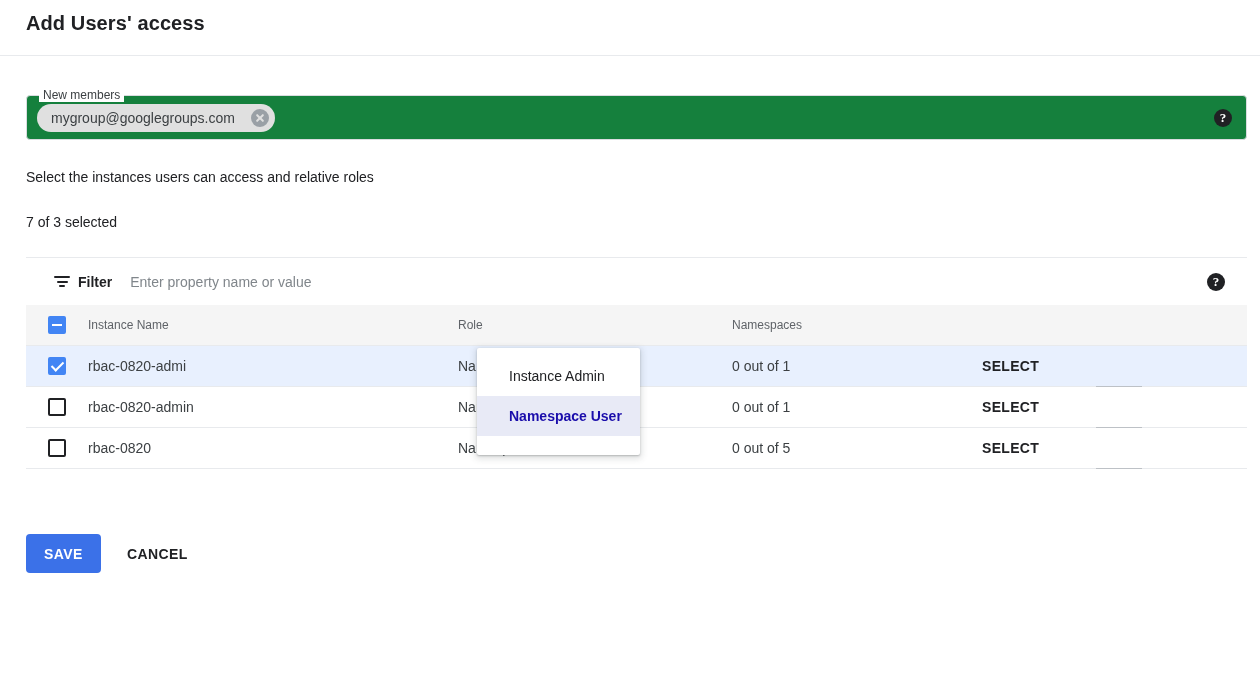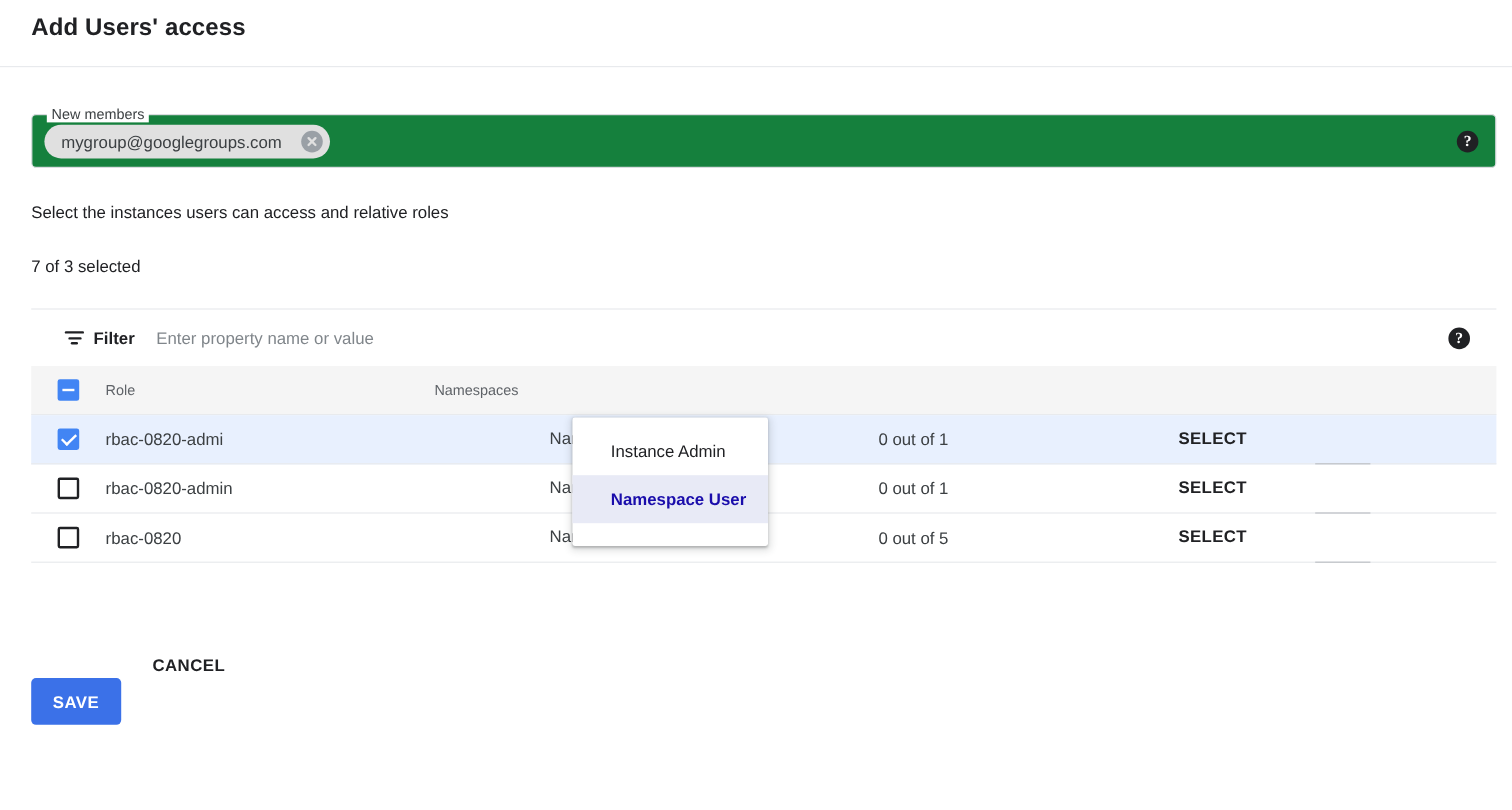--- a/index.html
+++ b/index.html
@@ -168,21 +168,21 @@
   }
   .dropdown-item {
     height: 40px; display: flex; align-items: center;
     padding: 0 32px; font-size: 14px; color: #202124; cursor: pointer;
     white-space: nowrap;
   }
   .dropdown-item.active { background: #e8eaf6; color: #1a0dab; font-weight: 700; }
 
   
   .btn-save {
-    position: absolute; left: 26px; top: 565px;
+    position: absolute; left: 26px; top: 534px;
     height: 39px; padding: 0 18px;
     background: #3b71e8; color: #fff; border: none; border-radius: 4px;
     font-family: "Liberation Sans", sans-serif;
     font-size: 14px; font-weight: 700; letter-spacing: 0.4px;
     cursor: pointer;
   }
   .btn-cancel {
     position: absolute; left: 113px; top: 534px;
     height: 39px; padding: 0 14px;
     background: transparent; color: #202124; border: none;
@@ -221,20 +221,21 @@
     <input class="filter-input" type="text" placeholder="Enter property name or value" style="">
     <span class="help-icon filter-help">?</span>
   </div>
 
   <div class="table">
 
     <div class="table-row table-head">
       <div class="col-check">
         <span class="checkbox indeterminate"></span>
       </div>
+      <div class="col-name th">Instance Name</div>
       <div class="col-role th">Role</div>
       <div class="col-ns th">Namespaces</div>
       <div class="col-act th"></div>
     </div>
 
     <div class="table-row selected">
       <div class="col-check">
         <span class="checkbox checked"></span>
       </div>
       <div class="col-name td">rbac-0820-admi</div>

